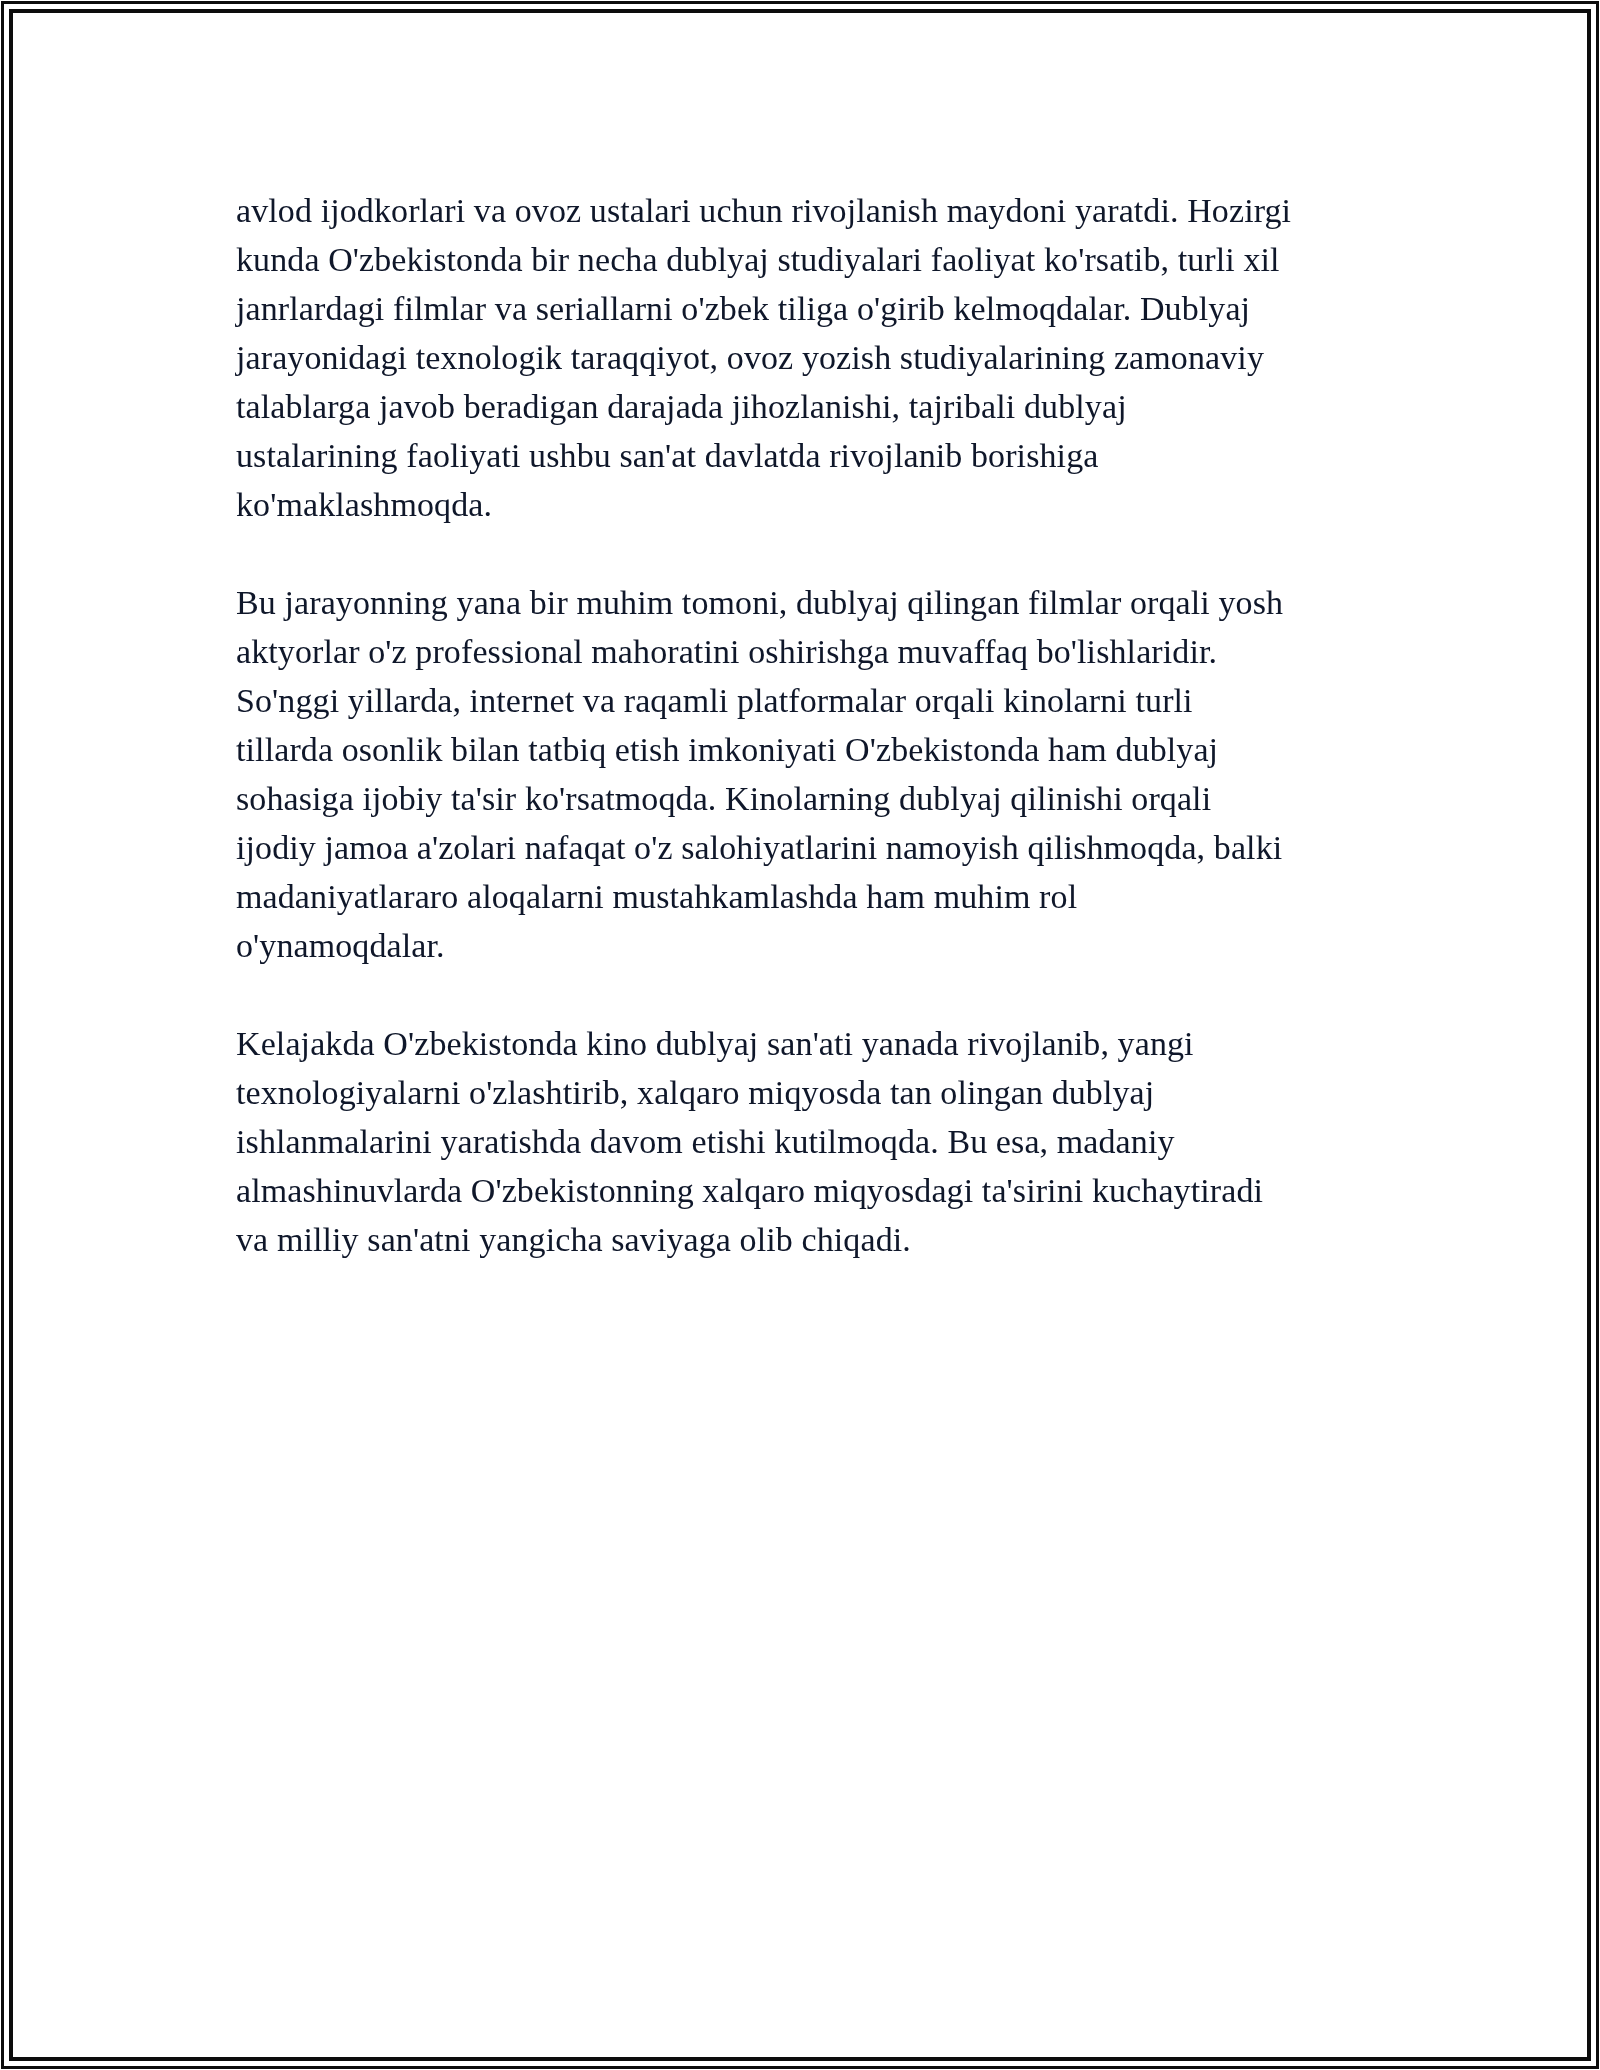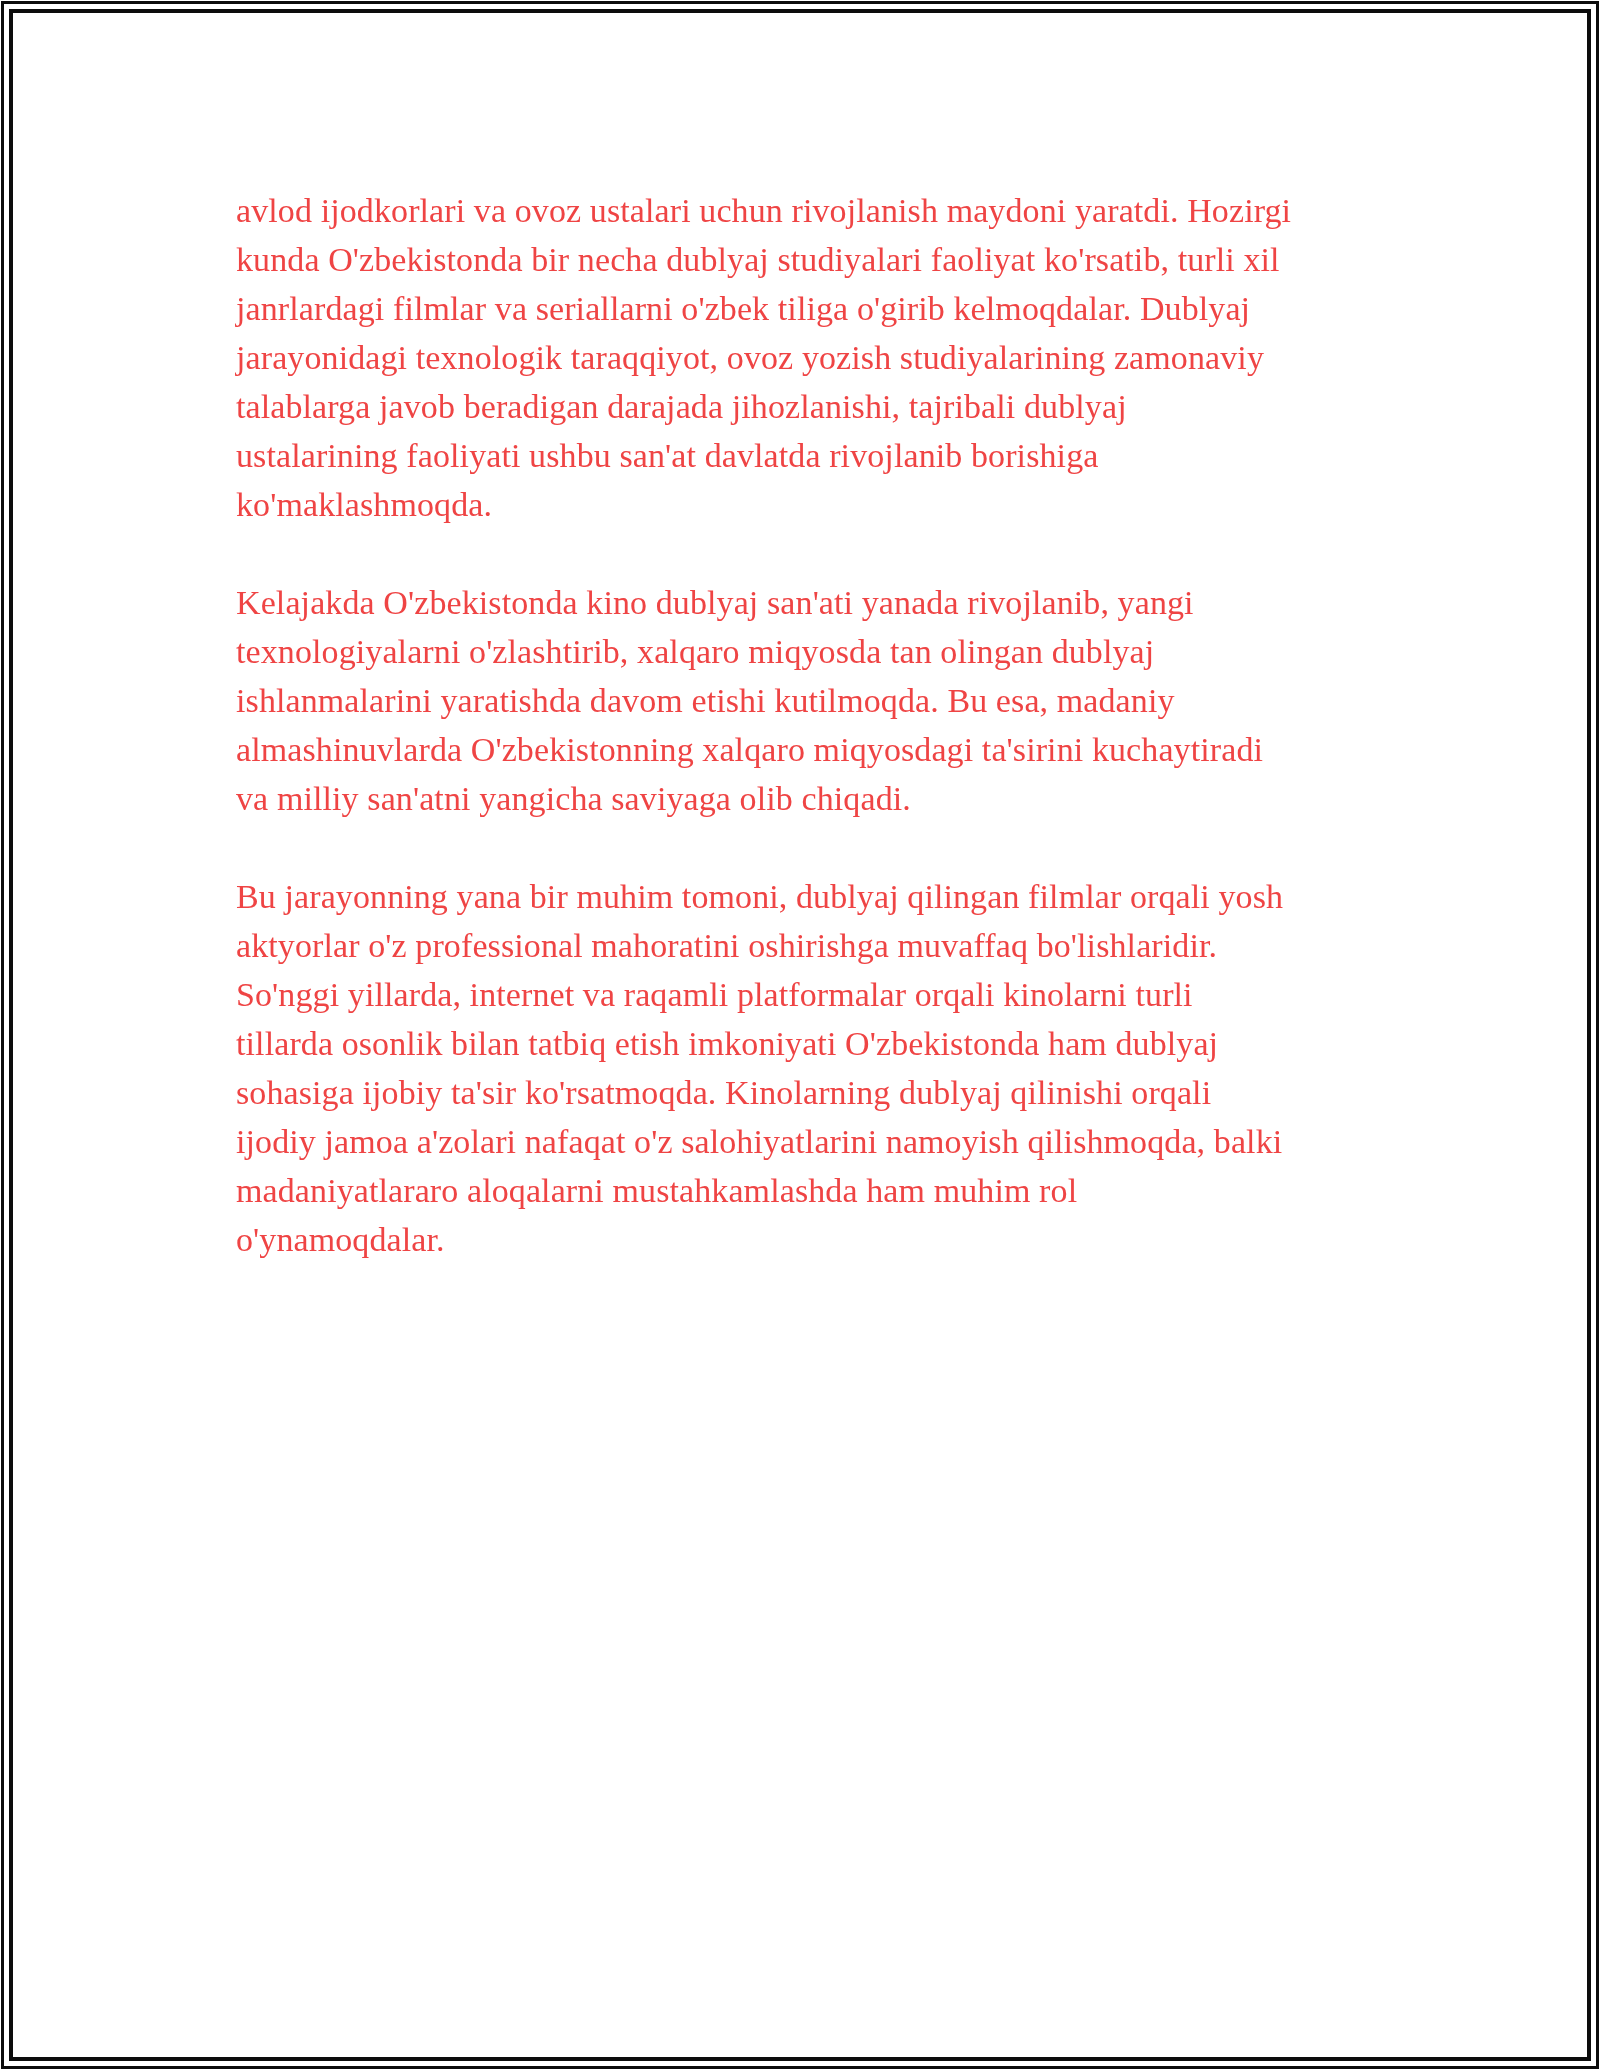--- a/index.html
+++ b/index.html
@@ -29,45 +29,45 @@
   .doc-body {
     position: absolute;
     left: 236px;
     top: 186px;
     width: 1290px;
   }
   .doc-body p {
     margin: 0 0 49px 0;
     font-size: 34px;
     line-height: 49px;
-    color: #ef4444;
+    color: #0f172a;
     white-space: pre-line;
     letter-spacing: 0.1px;
   }
 </style>
 </head>
 <body>
 
 <div class="frame-outer"></div>
 <div class="frame-inner"></div>
 
 <div class="doc-body">
   <p>avlod ijodkorlari va ovoz ustalari uchun rivojlanish maydoni yaratdi. Hozirgi
 kunda O'zbekistonda bir necha dublyaj studiyalari faoliyat ko'rsatib, turli xil
 janrlardagi filmlar va seriallarni o'zbek tiliga o'girib kelmoqdalar. Dublyaj
 jarayonidagi texnologik taraqqiyot, ovoz yozish studiyalarining zamonaviy
 talablarga javob beradigan darajada jihozlanishi, tajribali dublyaj
 ustalarining faoliyati ushbu san'at davlatda rivojlanib borishiga
 ko'maklashmoqda.</p>
-  <p>Kelajakda O'zbekistonda kino dublyaj san'ati yanada rivojlanib, yangi
-texnologiyalarni o'zlashtirib, xalqaro miqyosda tan olingan dublyaj
-ishlanmalarini yaratishda davom etishi kutilmoqda. Bu esa, madaniy
-almashinuvlarda O'zbekistonning xalqaro miqyosdagi ta'sirini kuchaytiradi
-va milliy san'atni yangicha saviyaga olib chiqadi.</p>
   <p>Bu jarayonning yana bir muhim tomoni, dublyaj qilingan filmlar orqali yosh
 aktyorlar o'z professional mahoratini oshirishga muvaffaq bo'lishlaridir.
 So'nggi yillarda, internet va raqamli platformalar orqali kinolarni turli
 tillarda osonlik bilan tatbiq etish imkoniyati O'zbekistonda ham dublyaj
 sohasiga ijobiy ta'sir ko'rsatmoqda. Kinolarning dublyaj qilinishi orqali
 ijodiy jamoa a'zolari nafaqat o'z salohiyatlarini namoyish qilishmoqda, balki
 madaniyatlararo aloqalarni mustahkamlashda ham muhim rol
 o'ynamoqdalar.</p>
+  <p>Kelajakda O'zbekistonda kino dublyaj san'ati yanada rivojlanib, yangi
+texnologiyalarni o'zlashtirib, xalqaro miqyosda tan olingan dublyaj
+ishlanmalarini yaratishda davom etishi kutilmoqda. Bu esa, madaniy
+almashinuvlarda O'zbekistonning xalqaro miqyosdagi ta'sirini kuchaytiradi
+va milliy san'atni yangicha saviyaga olib chiqadi.</p>
 </div>
 
 </body></html>

